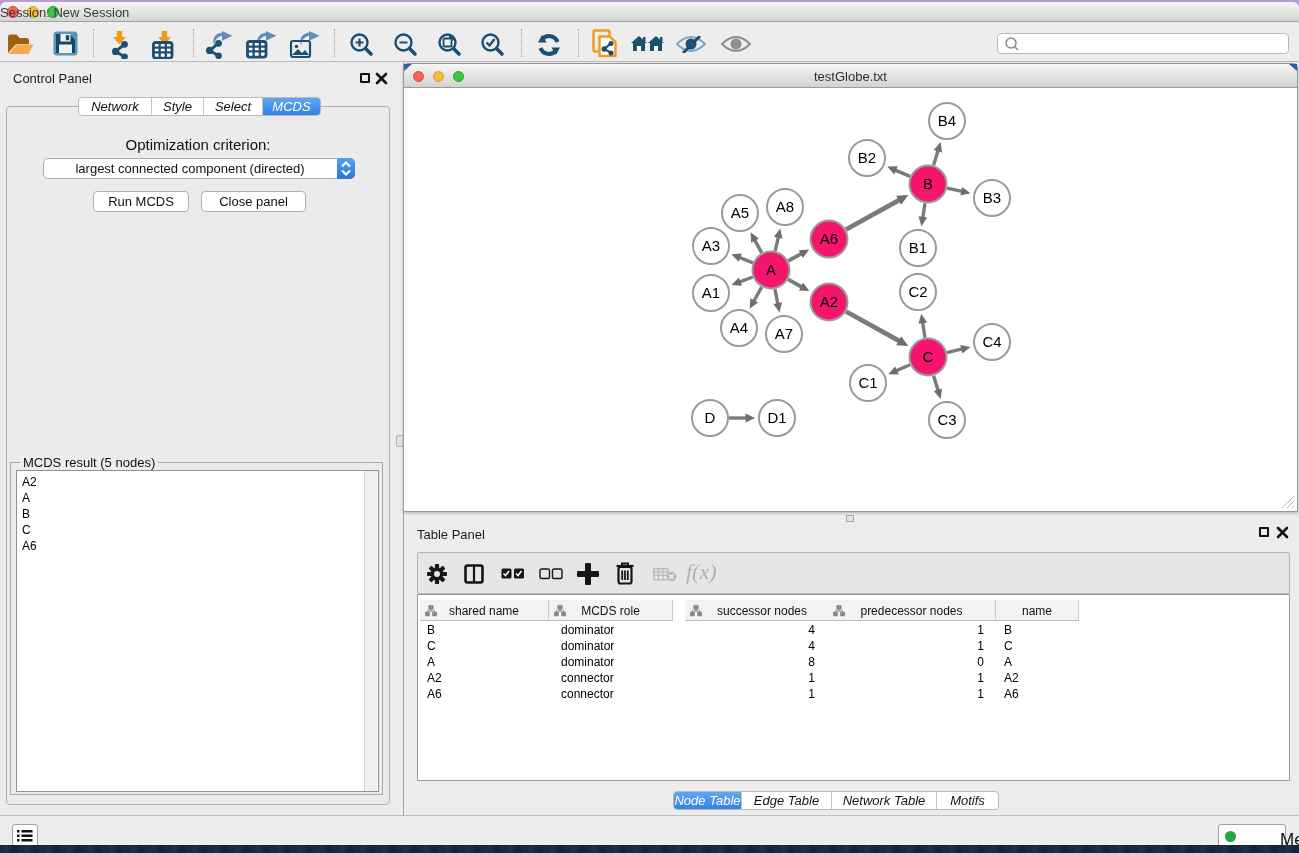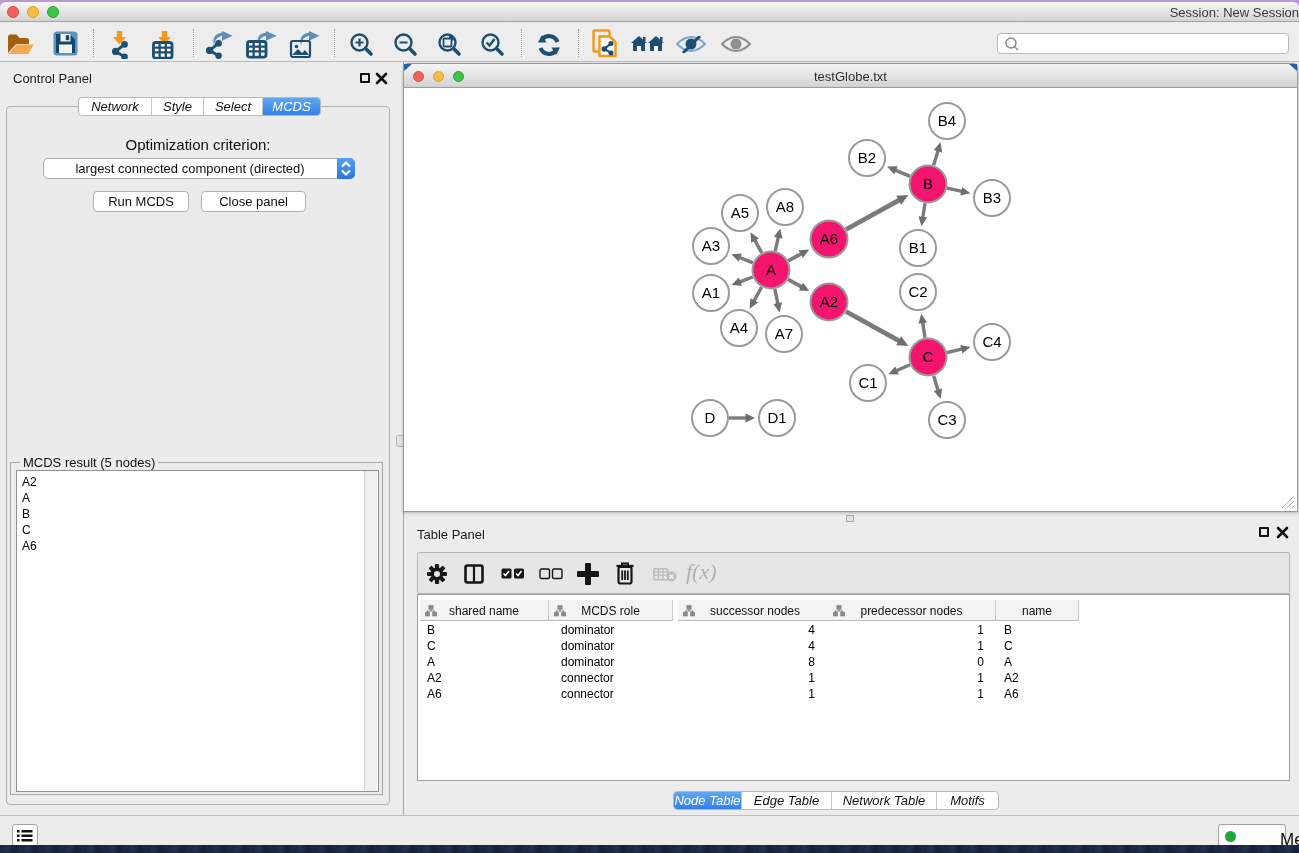--- a/index.html
+++ b/index.html
@@ -1,20 +1,20 @@
 <!DOCTYPE html>
 <html><head><meta charset="utf-8">
 <style>
 * { margin:0; padding:0; box-sizing:border-box; }
 html,body { width:1299px; height:853px; overflow:hidden; }
 body { font-family:"Liberation Sans", sans-serif; background:#b79bd4; position:relative; }
 .abs { position:absolute; }
 #app { position:absolute; left:0; top:2px; width:1299px; height:843px; background:#ececec; border-radius:6px 6px 0 0; overflow:hidden; }
 #titlebar { position:absolute; left:0; top:0; width:1299px; height:20px; background:linear-gradient(#f7f7f7,#d3d3d3); border-bottom:1px solid #a3a3a3; border-radius:6px 6px 0 0; }
-#titlebar .title { position:absolute; left:0; right:0; top:3px; text-align:right; font-size:13px; color:#3a3a3a; }
+#titlebar .title { position:absolute; left:0; right:0; top:3px; text-align:left; font-size:13px; color:#3a3a3a; }
 .tl { position:absolute; border-radius:50%; top:4px; width:12px; height:12px; }
 #toolbar { position:absolute; left:0; top:21px; width:1299px; height:39px; background:#ededed; border-bottom:1px solid #bcbcbc; }
 .tsep { position:absolute; top:6px; height:28px; width:0; border-left:1px dotted #9f9f9f; }
 #searchbox { position:absolute; left:997px; top:10px; width:292px; height:21px; background:#fff; border:1px solid #b9b9b9; border-radius:4px; }
 #vdivider { position:absolute; left:403px; top:60px; width:1px; height:753px; background:#a5a5a5; }
 #divhandle { position:absolute; left:396px; top:433px; width:8px; height:12px; background:#e2e2e2; border:1px solid #b5b5b5; border-radius:2px; }
 .paneltitle { font-size:13px; color:#1d1d1d; position:absolute; }
 .floatbtn { position:absolute; width:10px; height:10px; border:2px solid #111; border-radius:1px; }
 #cpbox { position:absolute; left:6px; top:104px; width:384px; height:699px; border:1px solid #b2b2b2; border-radius:4px; background:#ebebeb; }
 .tabgroup { position:absolute; display:flex; border:1px solid #b9b9b9; border-radius:4px; background:#fff; overflow:hidden; height:19px; }
@@ -431,21 +431,21 @@
         <svg width="12" height="12" style="position:absolute; left:5px; top:5px;">
           <g fill="none" stroke="#8a8a8a" stroke-width="1.2">
             <rect x="4" y="0.8" width="4" height="3.2" fill="#8a8a8a"></rect>
             <rect x="0.6" y="7.5" width="3.6" height="3.2" fill="#8a8a8a"></rect>
             <rect x="7.8" y="7.5" width="3.6" height="3.2" fill="#8a8a8a"></rect>
             <path d="M6,4 L6,6 M2.4,7.5 L2.4,6 L9.6,6 L9.6,7.5"></path>
           </g>
         </svg>
         <div class="htxt">MCDS role</div>
       </div>
-<div class="hcell" style="left:260px; width:155px;">
+<div class="hcell" style="left:267px; width:155px;">
         <svg width="12" height="12" style="position:absolute; left:5px; top:5px;">
           <g fill="none" stroke="#8a8a8a" stroke-width="1.2">
             <rect x="4" y="0.8" width="4" height="3.2" fill="#8a8a8a"></rect>
             <rect x="0.6" y="7.5" width="3.6" height="3.2" fill="#8a8a8a"></rect>
             <rect x="7.8" y="7.5" width="3.6" height="3.2" fill="#8a8a8a"></rect>
             <path d="M6,4 L6,6 M2.4,7.5 L2.4,6 L9.6,6 L9.6,7.5"></path>
           </g>
         </svg>
         <div class="htxt">successor nodes</div>
       </div>

